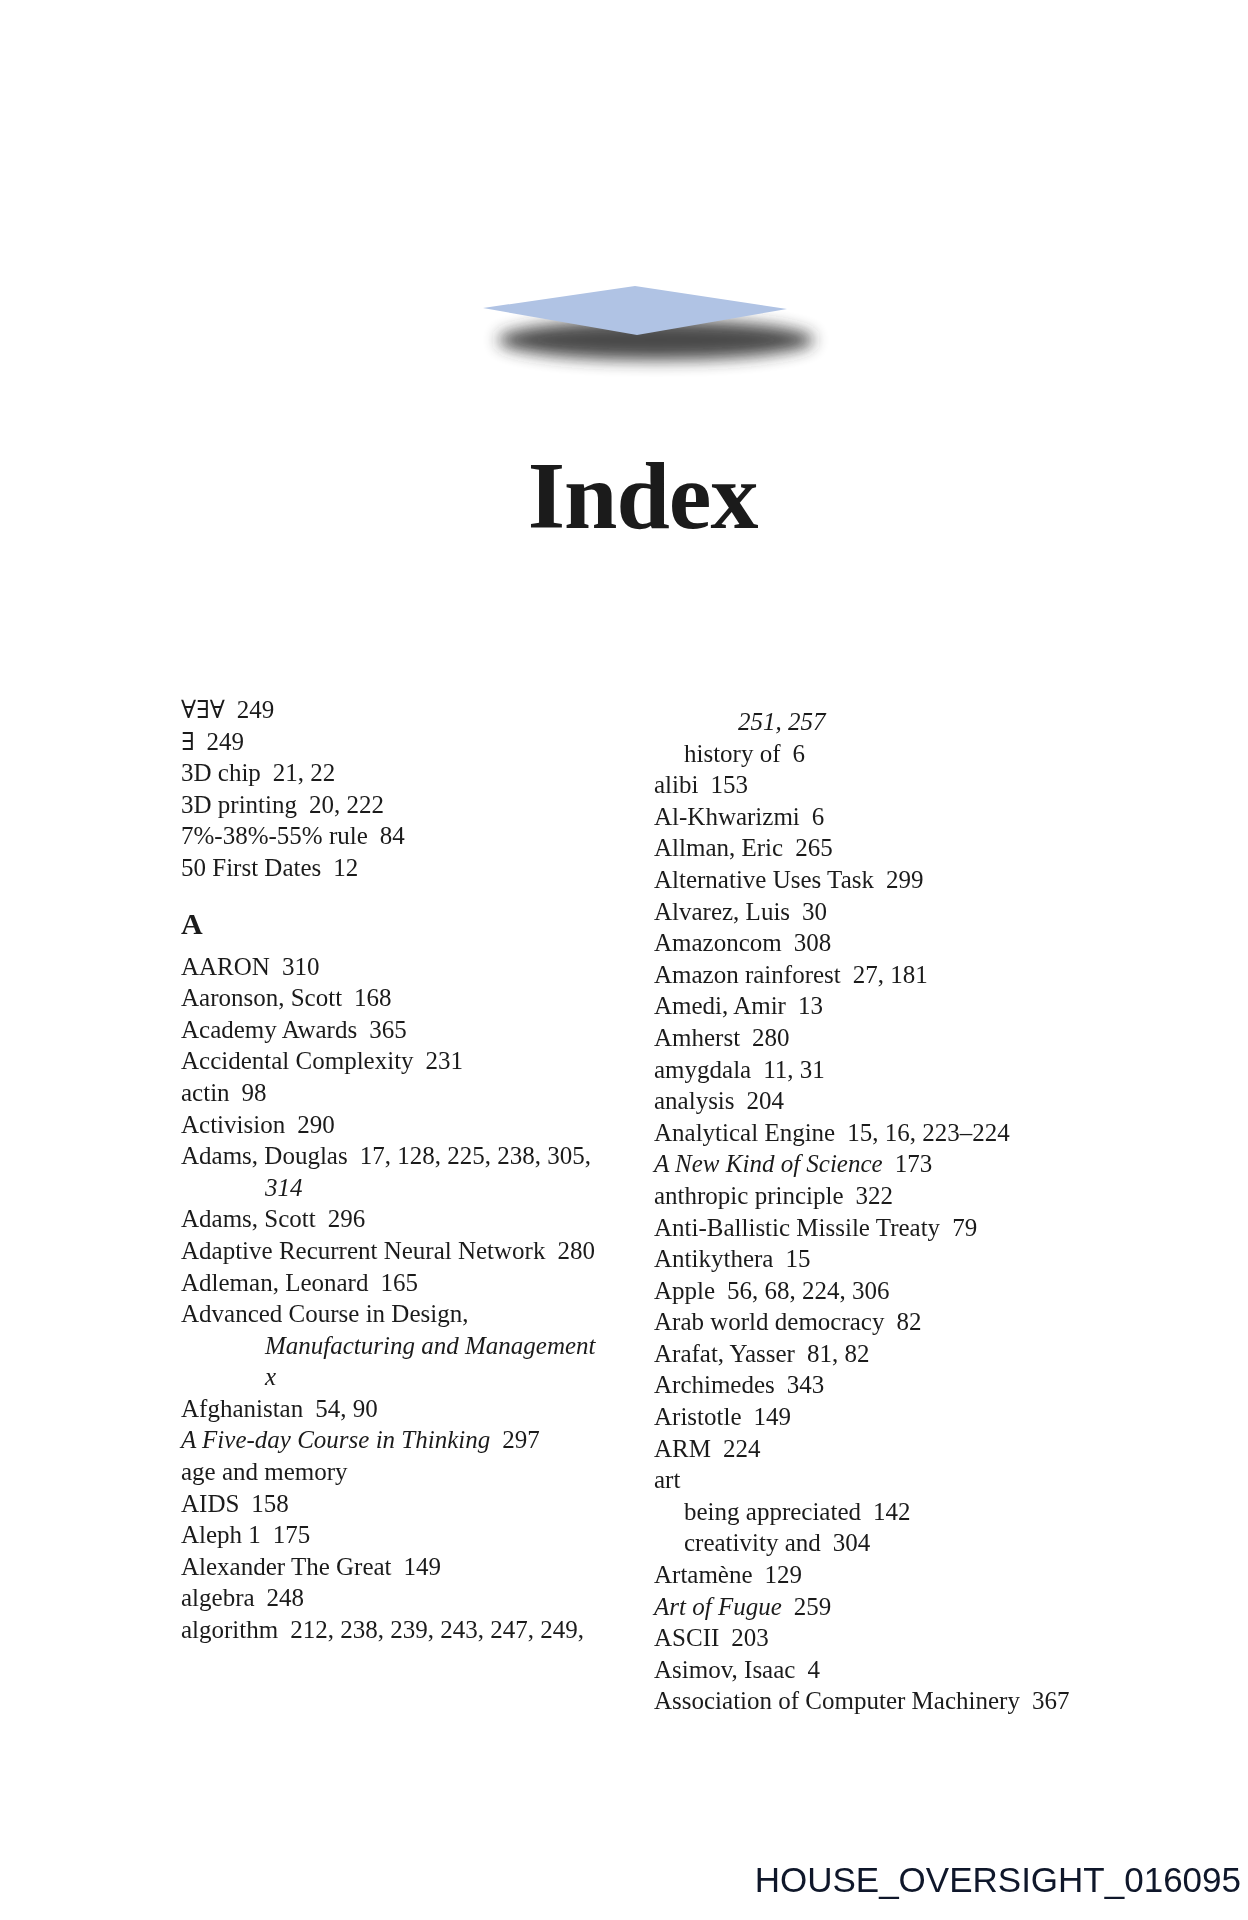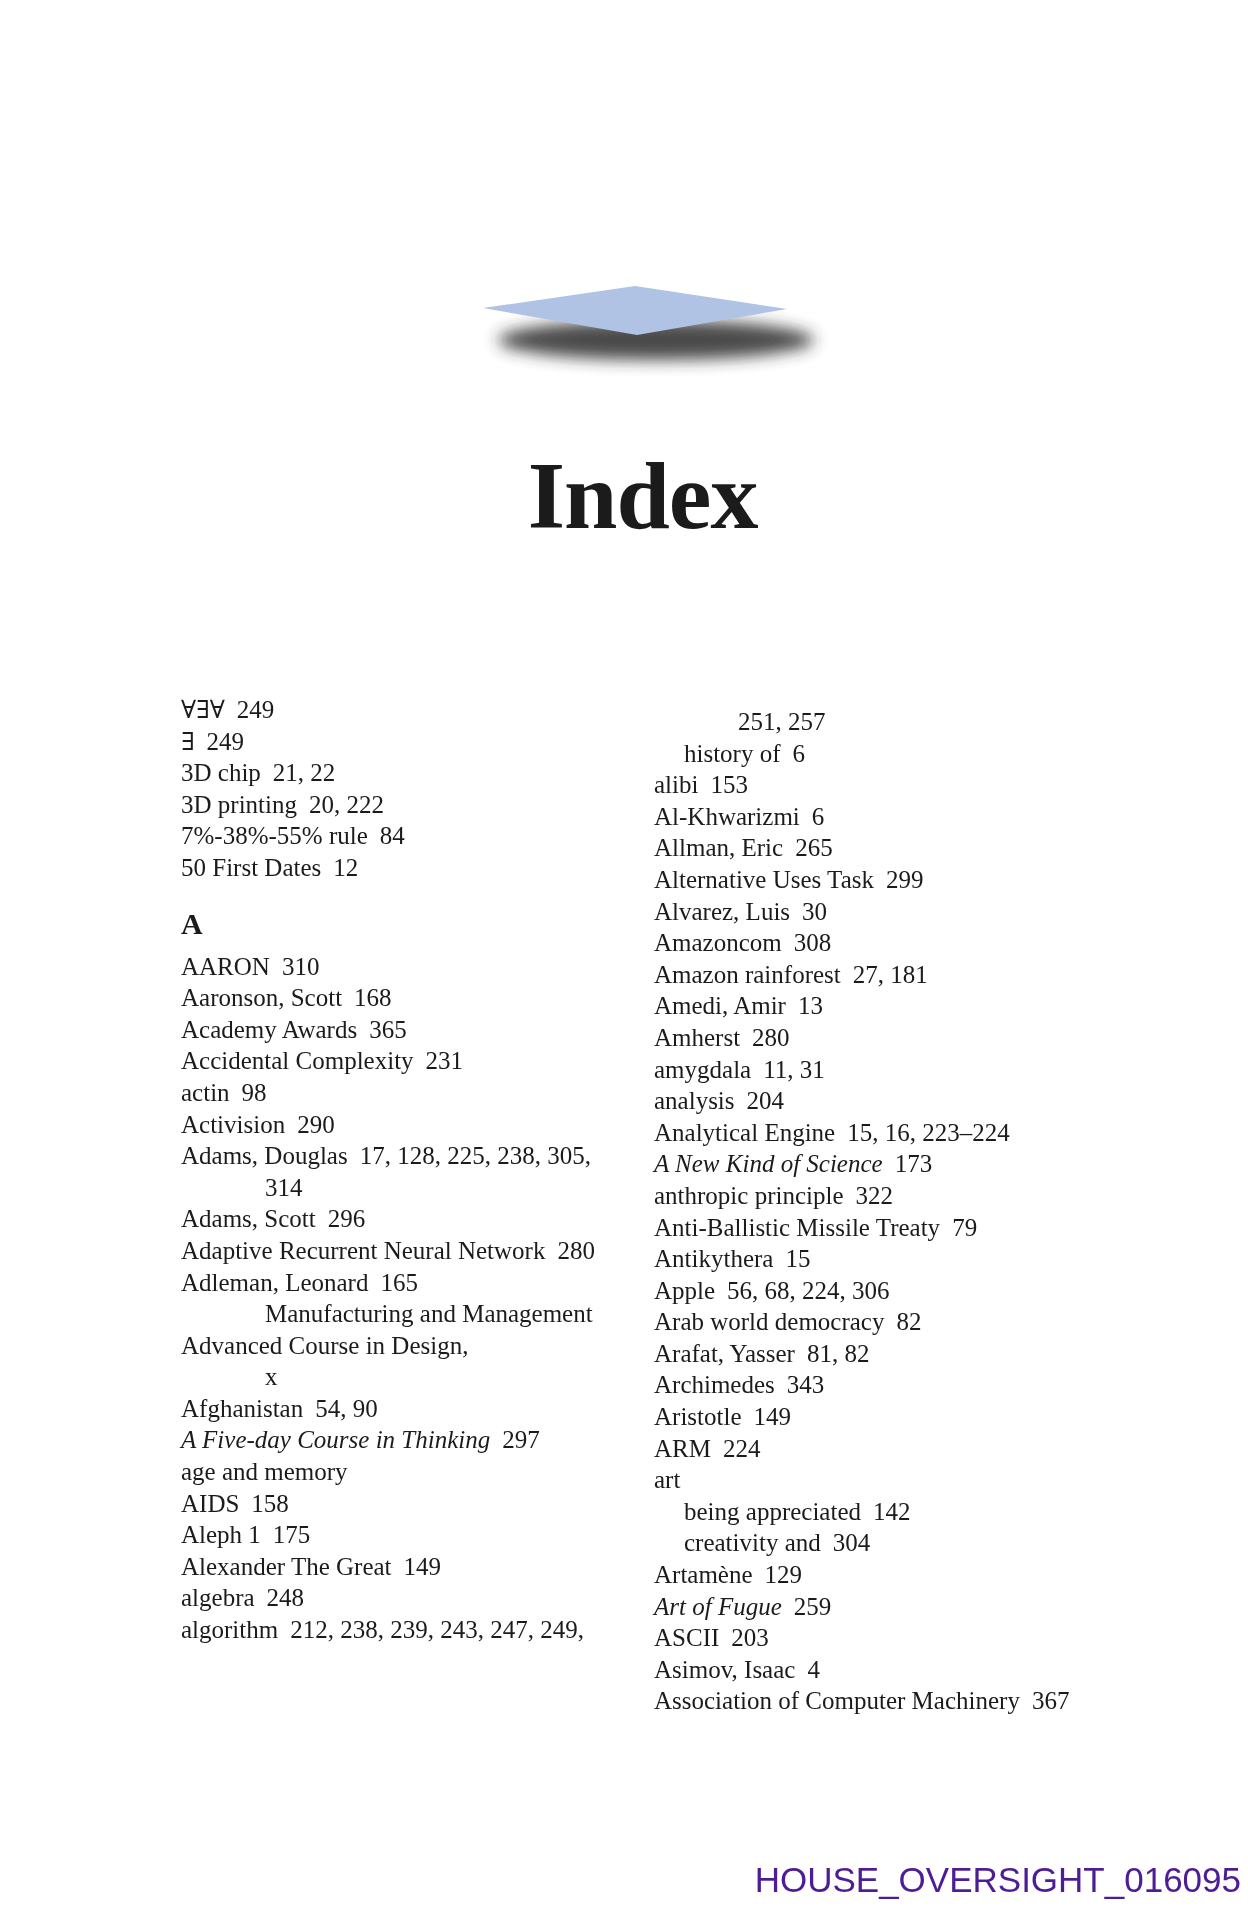--- a/index.html
+++ b/index.html
@@ -28,28 +28,28 @@
   .col-right { left: 654px; width: 594px; padding-top: 12px; }
   .line { font-size: 25px; line-height: 31.6px; white-space: nowrap; }
   .line .pages { margin-left: 12px; }
   .line.header {
     font-size: 30px; line-height: 36px;
     font-weight: bold;
     margin-top: 22px; margin-bottom: 9px;
   }
   .col .line.header:first-child { margin-top: 0; }
   .indent1 { padding-left: 30px; }
-  .indent2 { padding-left: 84px; }
+  .indent2 { padding-left: 84px; font-style: italic; }
   .italic { font-style: italic; margin-top: 28px; }
   .watermark {
     position: absolute;
     top: 1860px; right: 20px;
     font-family: "Liberation Sans", sans-serif;
     font-size: 35px;
-    color: #4c1d95;
+    color: #0f172a;
   }
 </style>
 </head>
 <body>
 
 <div class="page">
 
   <svg class="ornament" viewBox="0 0 420 130" xmlns="http://www.w3.org/2000/svg">
     <defs>
       <filter id="shadow-blur" x="-40%" y="-80%" width="180%" height="280%">
@@ -74,22 +74,22 @@
       <div class="line"><span class="term">Aaronson, Scott</span><span class="pages">168</span></div>
       <div class="line"><span class="term">Academy Awards</span><span class="pages">365</span></div>
       <div class="line"><span class="term">Accidental Complexity</span><span class="pages">231</span></div>
       <div class="line"><span class="term">actin</span><span class="pages">98</span></div>
       <div class="line"><span class="term">Activision</span><span class="pages">290</span></div>
       <div class="line"><span class="term">Adams, Douglas</span><span class="pages">17, 128, 225, 238, 305,</span></div>
       <div class="line indent2"><span class="term">314</span></div>
       <div class="line"><span class="term">Adams, Scott</span><span class="pages">296</span></div>
       <div class="line"><span class="term">Adaptive Recurrent Neural Network</span><span class="pages">280</span></div>
       <div class="line"><span class="term">Adleman, Leonard</span><span class="pages">165</span></div>
+      <div class="line"><span class="term">Advanced Course in Design,</span></div>
       <div class="line indent2"><span class="term">Manufacturing and Management</span></div>
-      <div class="line"><span class="term">Advanced Course in Design,</span></div>
       <div class="line indent2"><span class="term">x</span></div>
       <div class="line"><span class="term">Afghanistan</span><span class="pages">54, 90</span></div>
       <div class="line"><span class="term italic">A Five-day Course in Thinking</span><span class="pages">297</span></div>
       <div class="line"><span class="term">age and memory</span></div>
       <div class="line"><span class="term">AIDS</span><span class="pages">158</span></div>
       <div class="line"><span class="term">Aleph 1</span><span class="pages">175</span></div>
       <div class="line"><span class="term">Alexander The Great</span><span class="pages">149</span></div>
       <div class="line"><span class="term">algebra</span><span class="pages">248</span></div>
       <div class="line"><span class="term">algorithm</span><span class="pages">212, 238, 239, 243, 247, 249,</span></div>
     </div>

